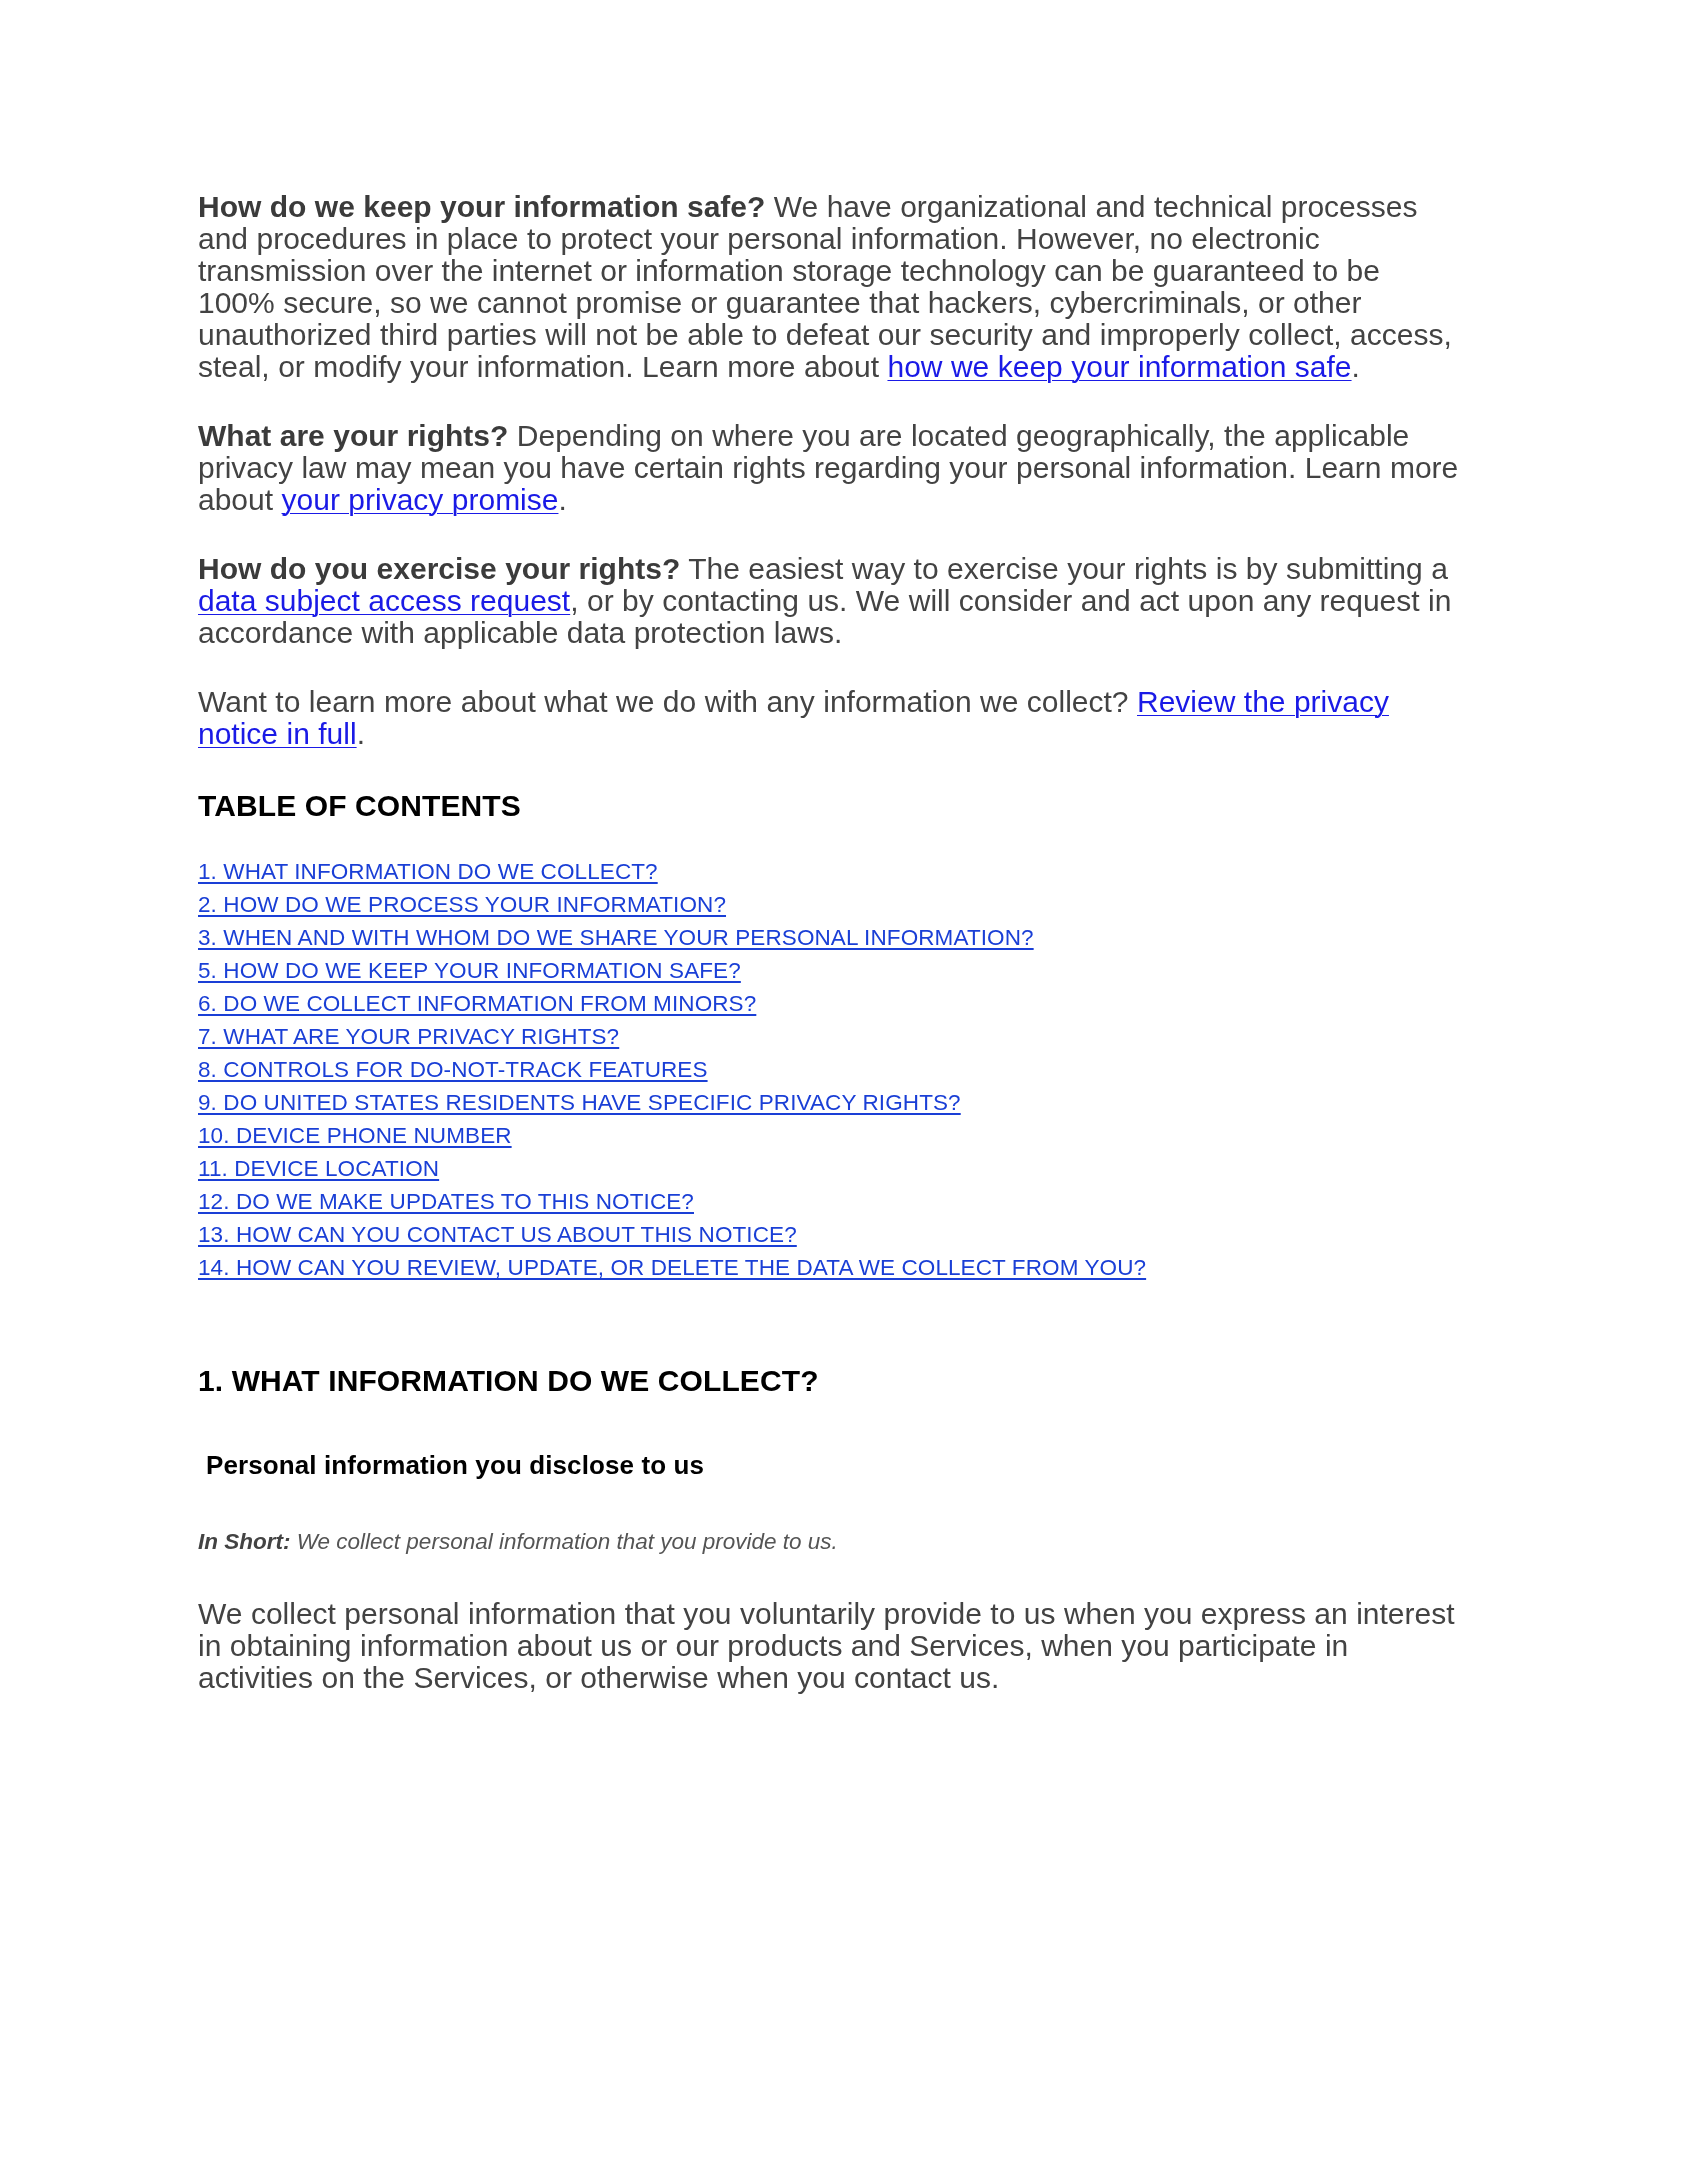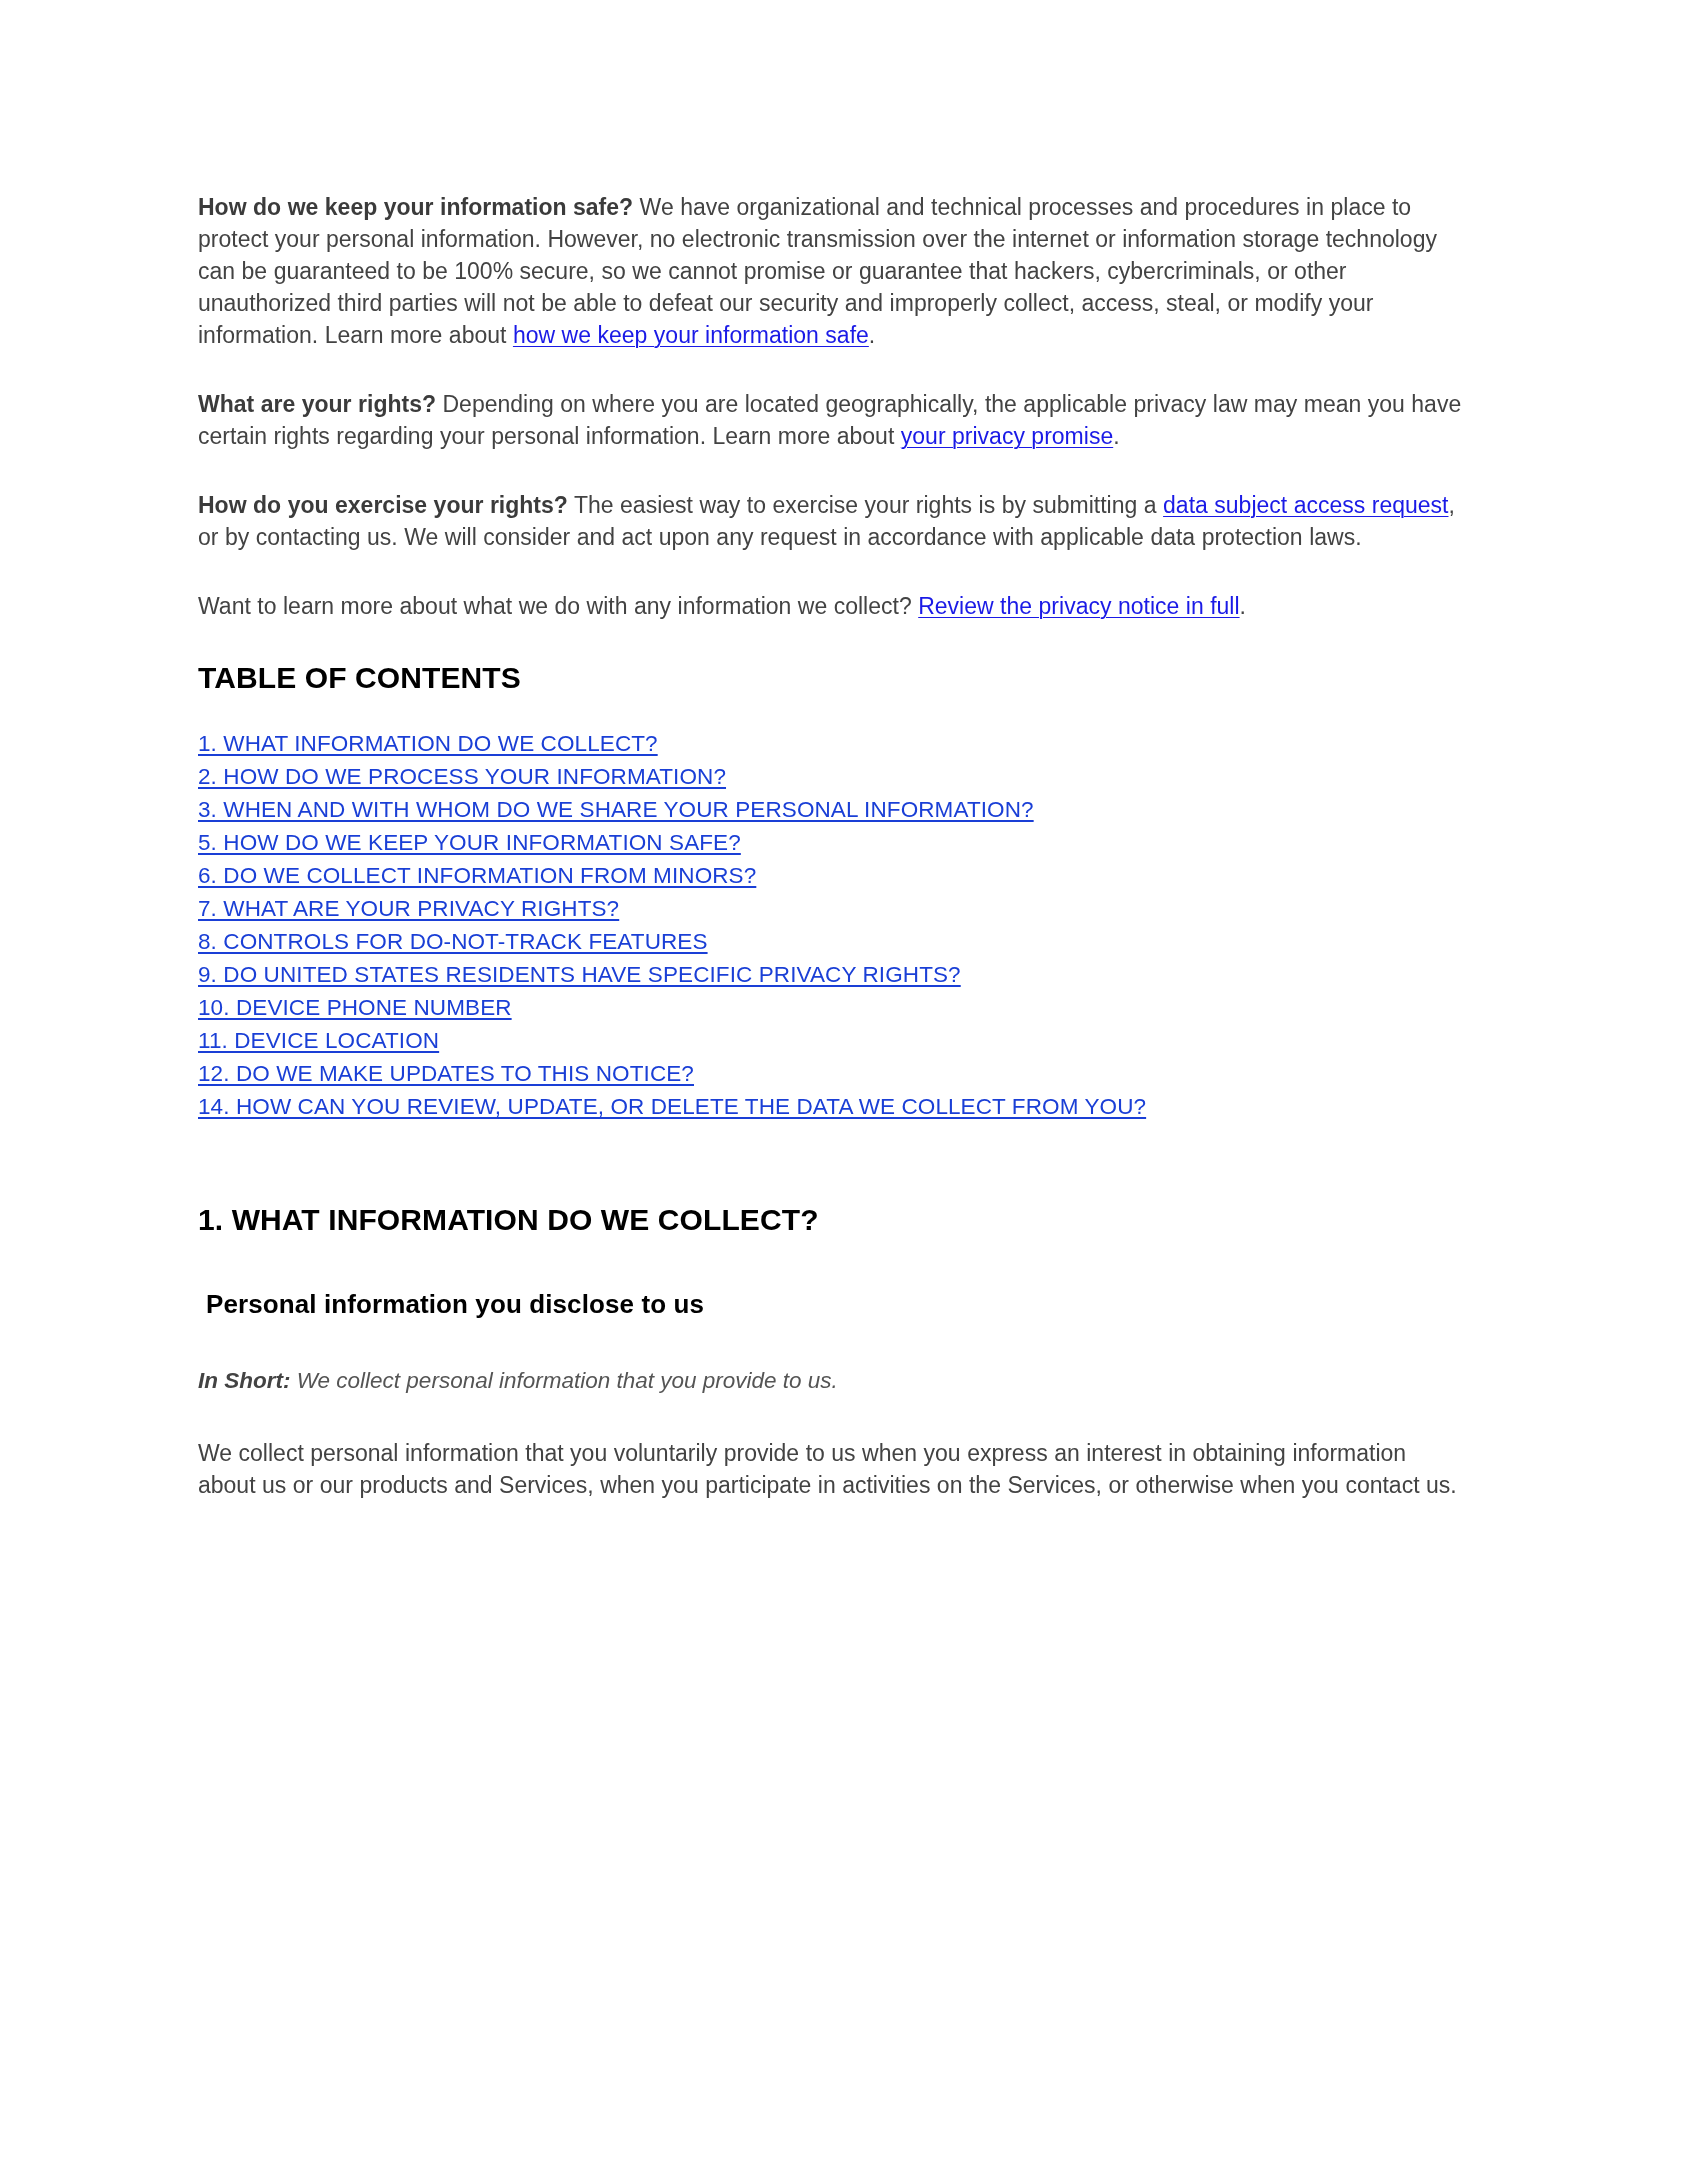--- a/index.html
+++ b/index.html
@@ -27,21 +27,21 @@
 
   .content {
     position: absolute;
     left: 198px;
     top: 191px;
     width: 1267px;
   }
 
   p.body-para {
     margin: 0 0 37px 0;
-    font-size: 23px;
+    font-size: 30px;
     line-height: 32px;
     color: #434343;
     letter-spacing: 0px;
     word-spacing: 0.1px;
   }
 
   p.body-para.tight {
   }
 
   .lead {
@@ -150,20 +150,21 @@
       <li><a class="toc-link" href="#">2. HOW DO WE PROCESS YOUR INFORMATION?</a></li>
       <li><a class="toc-link" href="#">3. WHEN AND WITH WHOM DO WE SHARE YOUR PERSONAL INFORMATION?</a></li>
       <li><a class="toc-link" href="#">5. HOW DO WE KEEP YOUR INFORMATION SAFE?</a></li>
       <li><a class="toc-link" href="#">6. DO WE COLLECT INFORMATION FROM MINORS?</a></li>
       <li><a class="toc-link" href="#">7. WHAT ARE YOUR PRIVACY RIGHTS?</a></li>
       <li><a class="toc-link" href="#">8. CONTROLS FOR DO-NOT-TRACK FEATURES</a></li>
       <li><a class="toc-link" href="#">9. DO UNITED STATES RESIDENTS HAVE SPECIFIC PRIVACY RIGHTS?</a></li>
       <li><a class="toc-link" href="#">10. DEVICE PHONE NUMBER</a></li>
       <li><a class="toc-link" href="#">11. DEVICE LOCATION</a></li>
       <li><a class="toc-link" href="#">12. DO WE MAKE UPDATES TO THIS NOTICE?</a></li>
+      <li><a class="toc-link" href="#">13. HOW CAN YOU CONTACT US ABOUT THIS NOTICE?</a></li>
       <li><a class="toc-link" href="#">14. HOW CAN YOU REVIEW, UPDATE, OR DELETE THE DATA WE COLLECT FROM YOU?</a></li>
     </ul>
 
     <div class="gap-after-toc"></div>
 
     <h1 class="section-title">1. WHAT INFORMATION DO WE COLLECT?</h1>
 
     <div class="gap-after-section-title"></div>
 
     <h2 class="sub-title">Personal information you disclose to us</h2>

